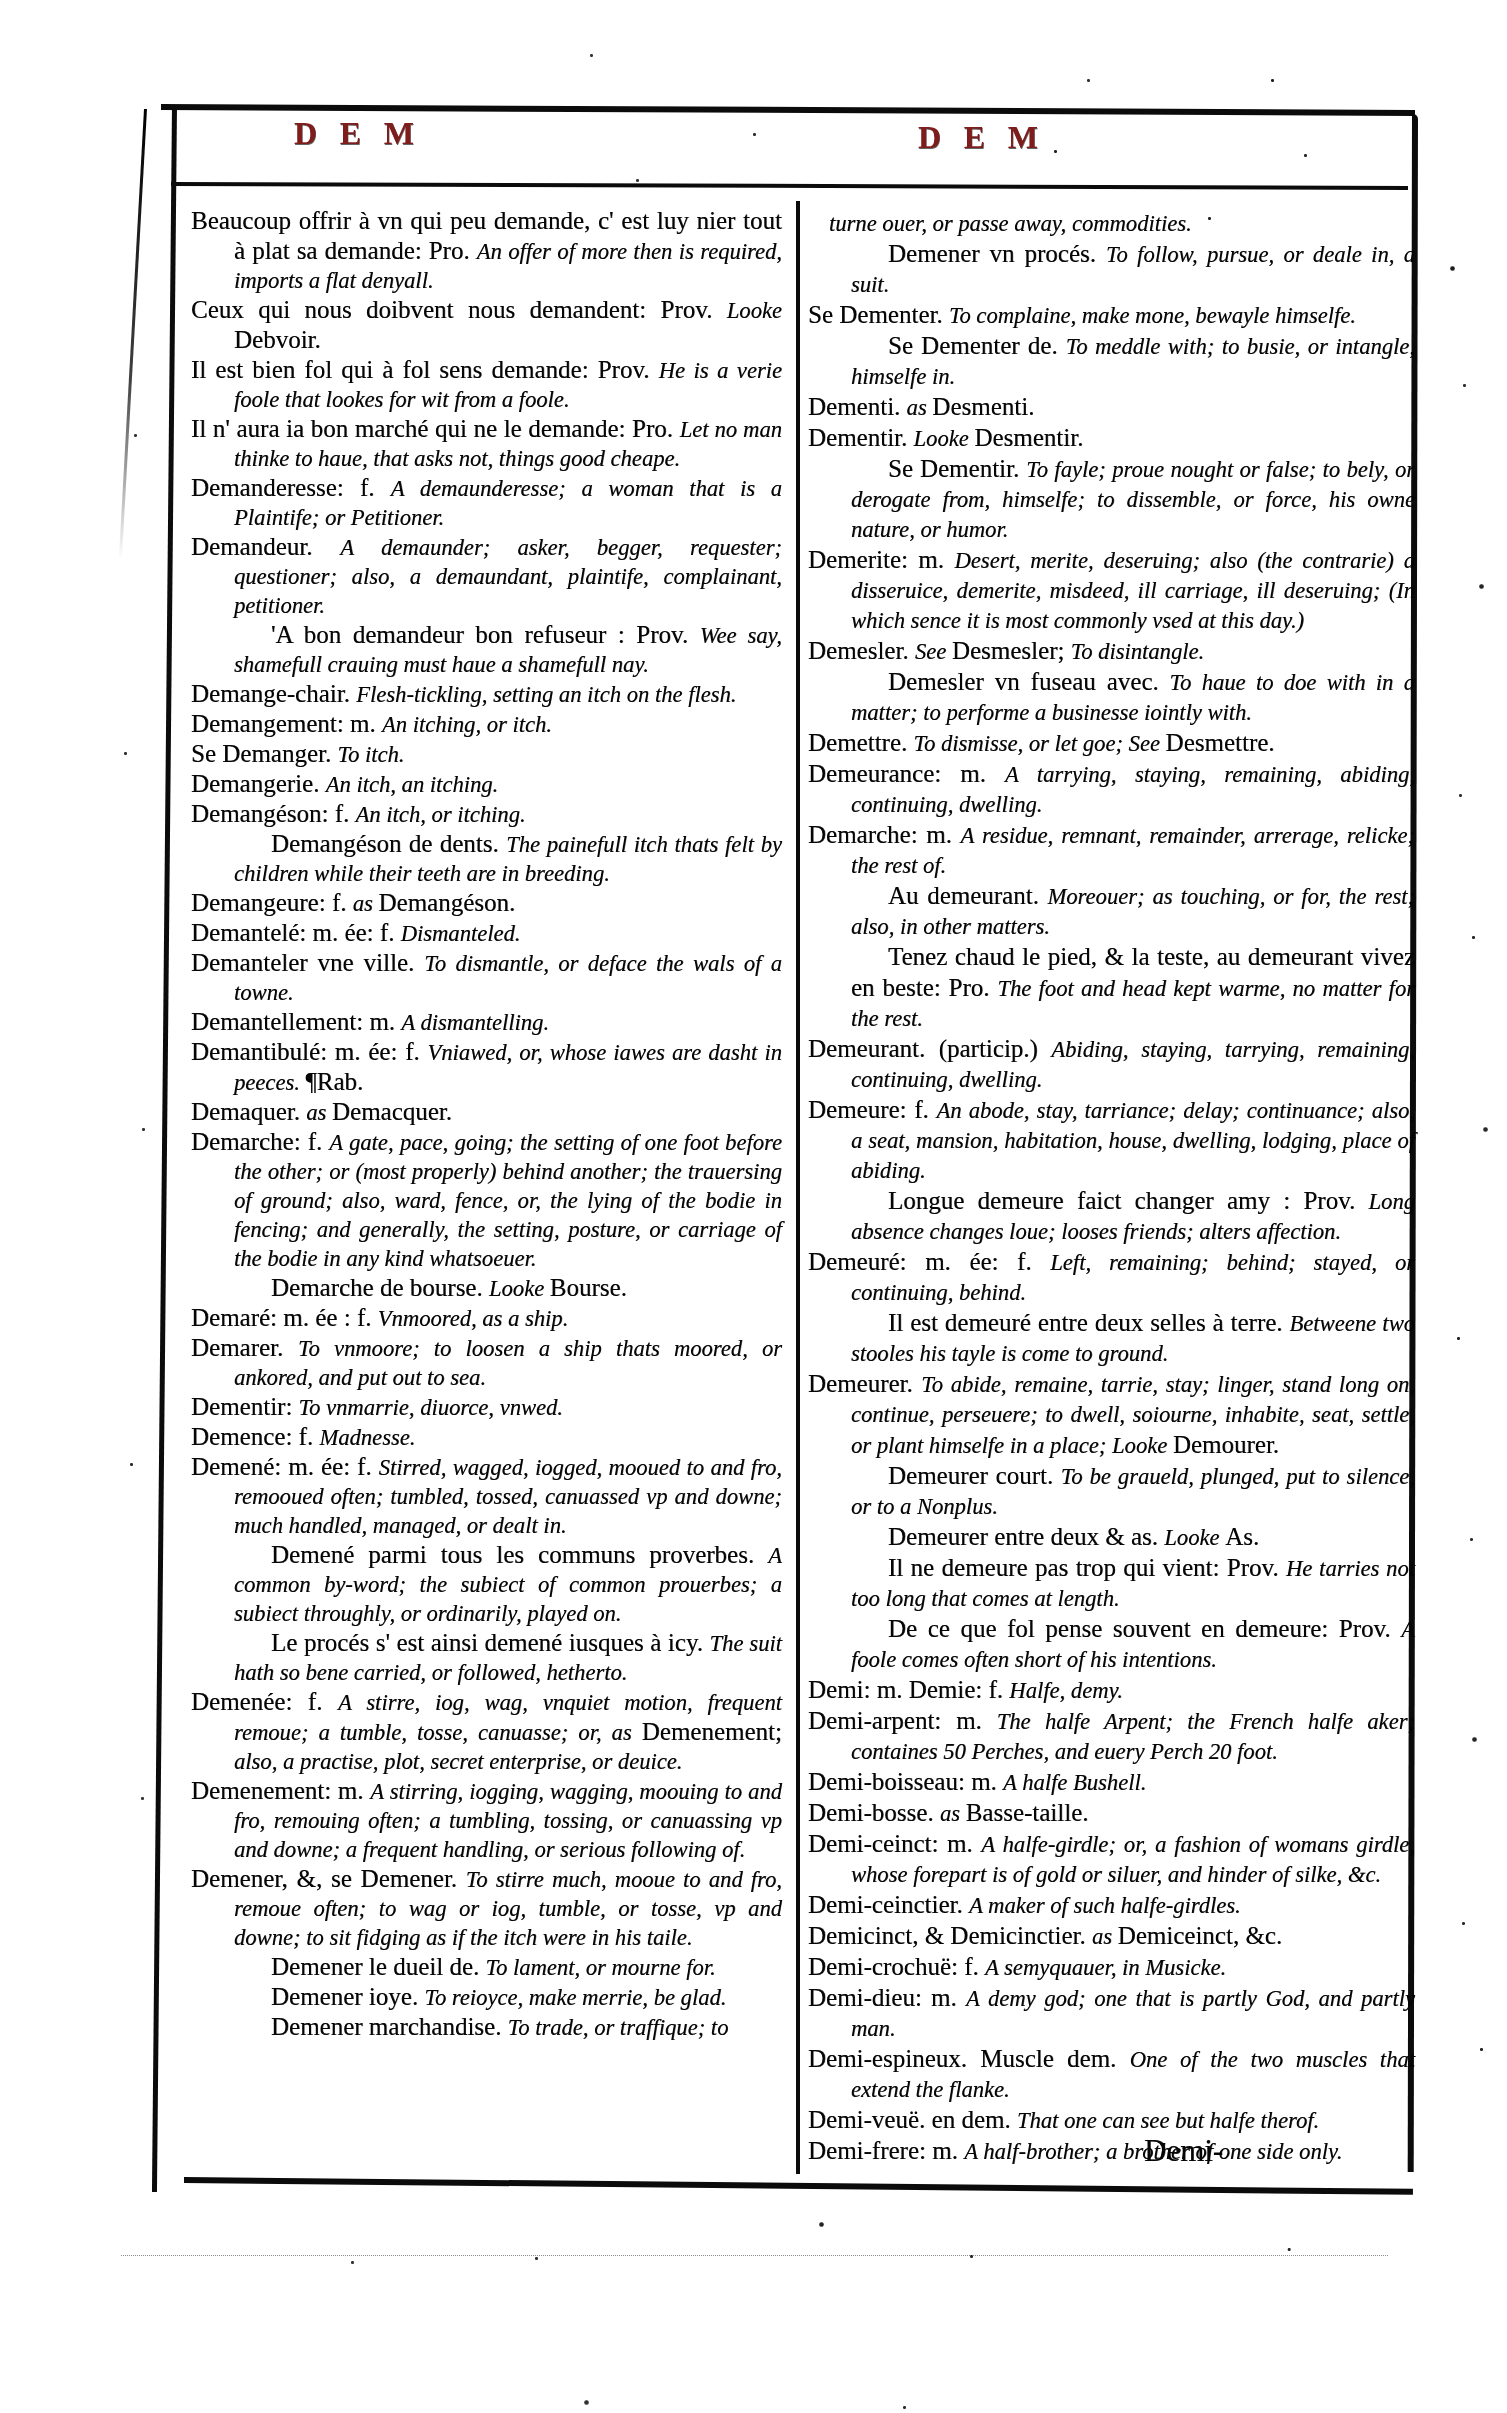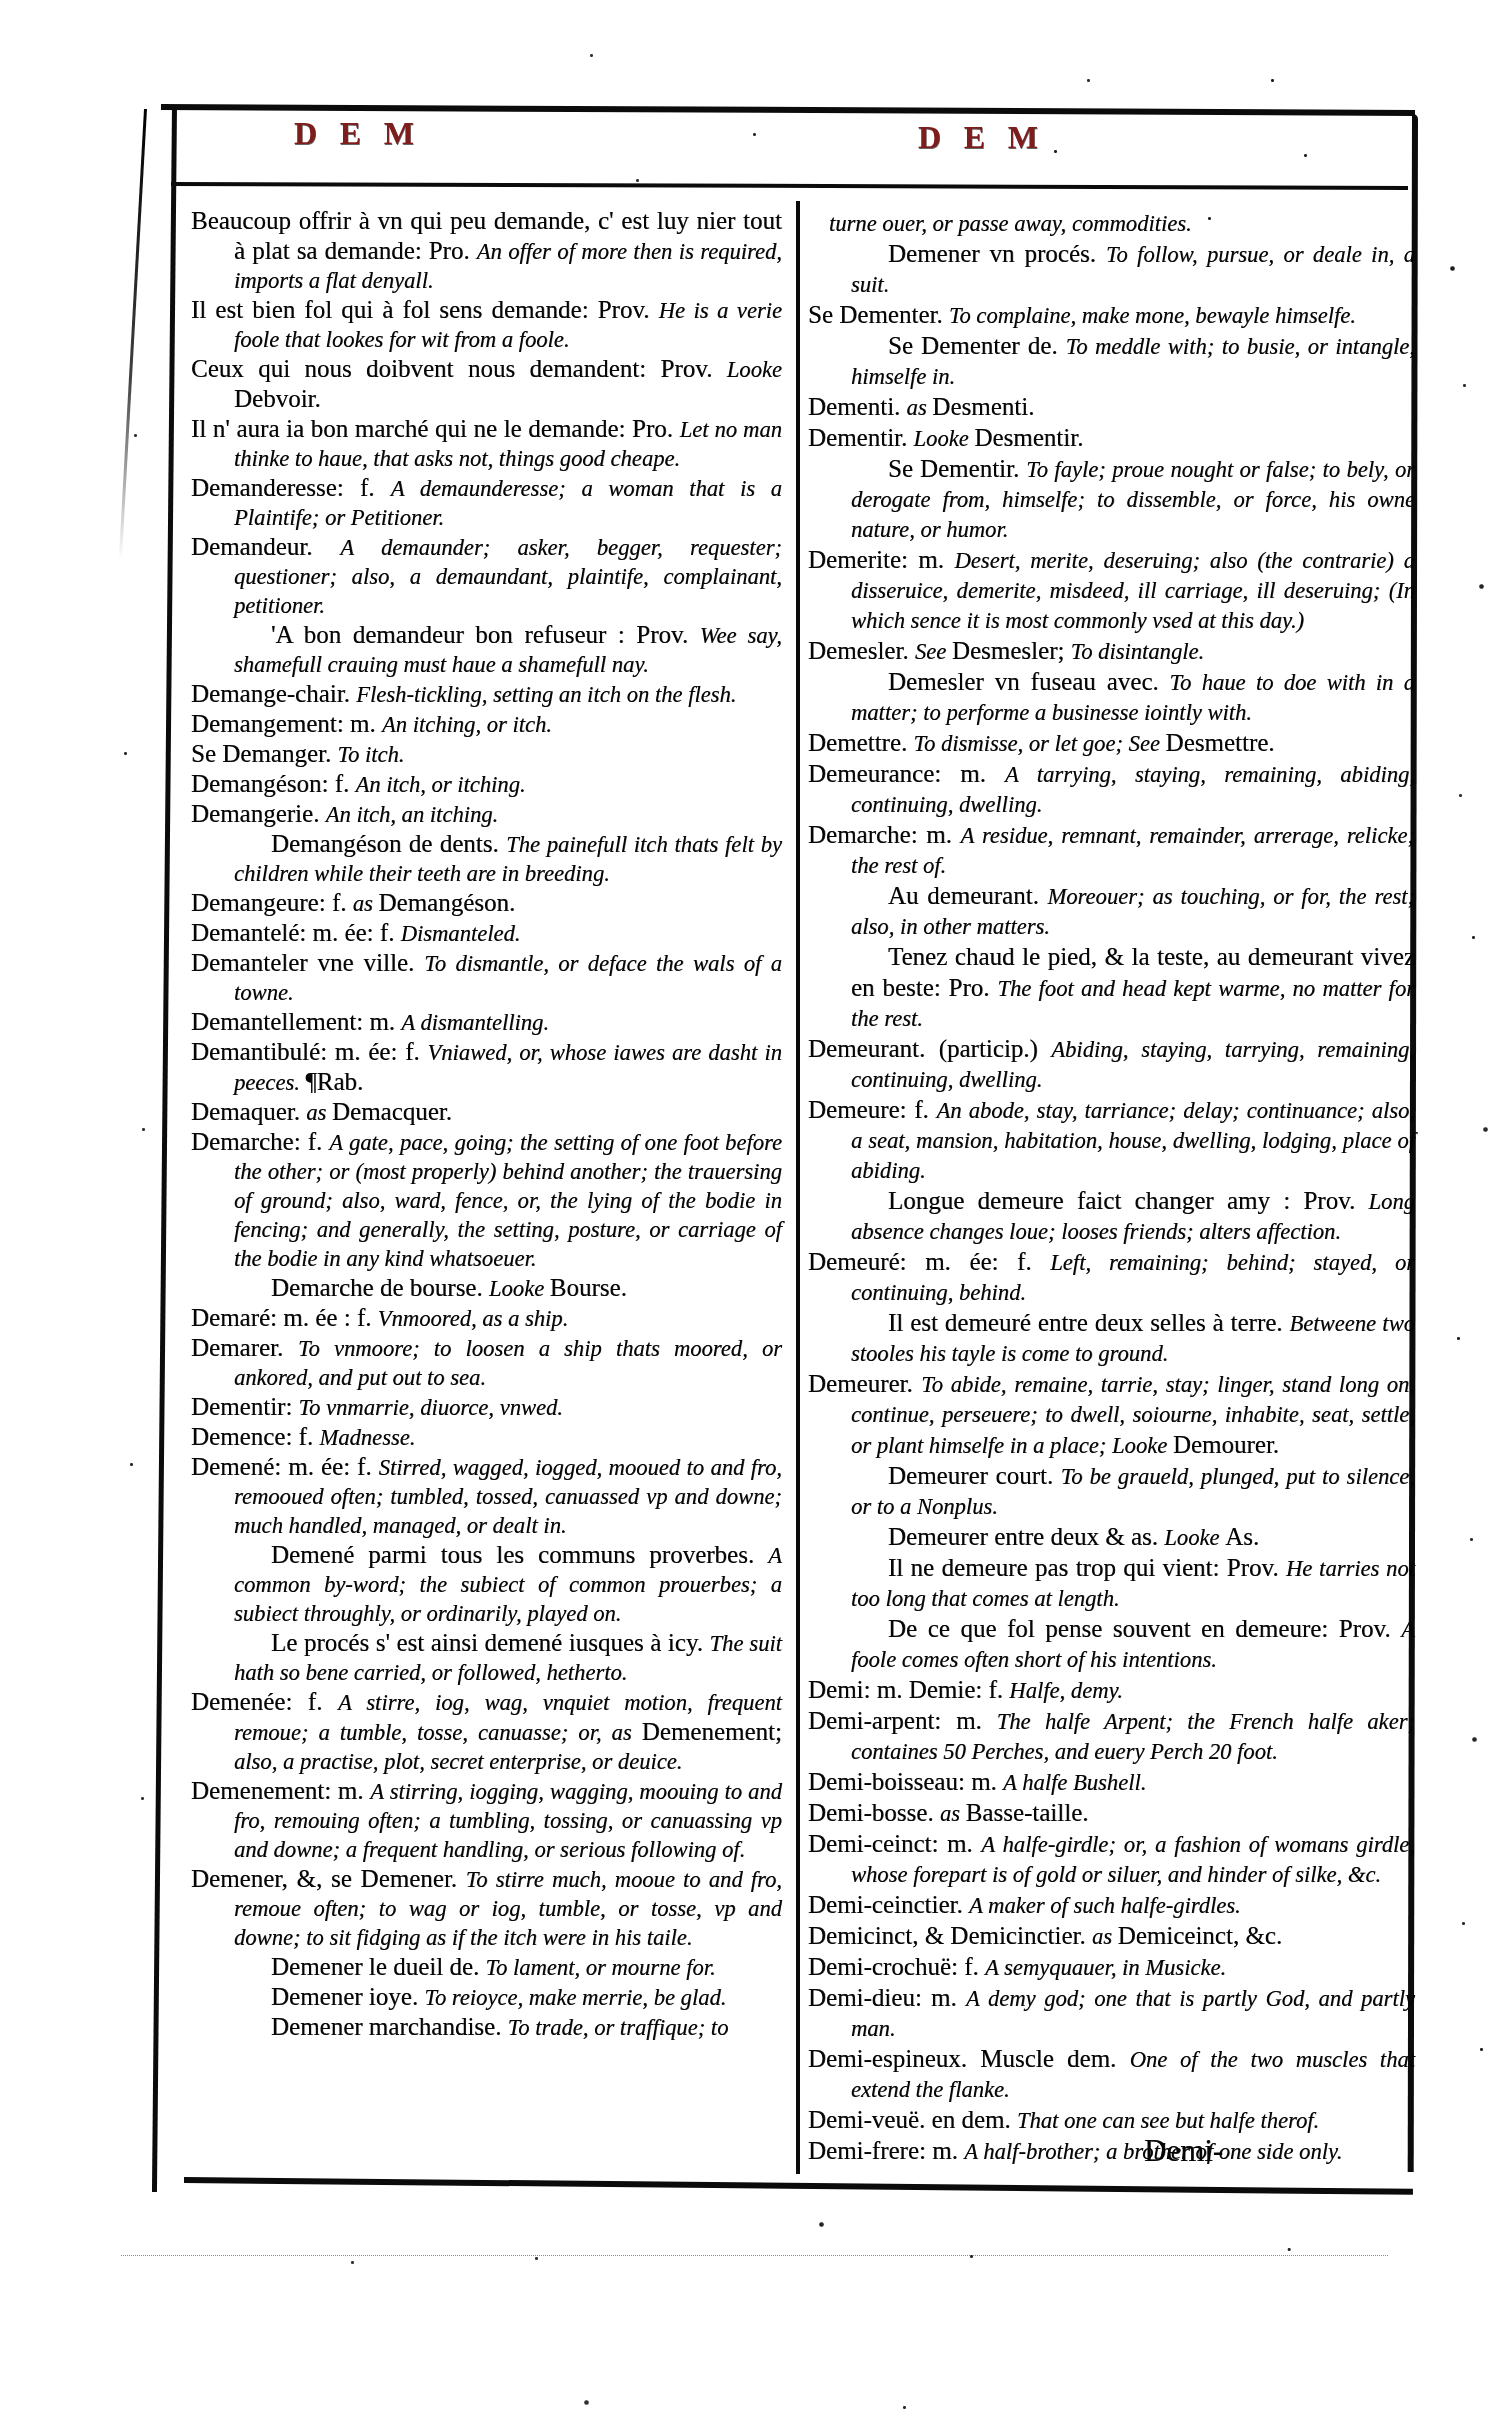--- a/index.html
+++ b/index.html
@@ -64,31 +64,31 @@
   <div class="rule" id="header-rule"></div>
   <div class="rule" id="column-divider"></div>
   <div class="rule" id="bottom-rule"></div>
   <div id="page-curl"></div>
 
   <div class="running-title" id="running-title-left">DEM</div>
   <div class="running-title" id="running-title-right">DEM</div>
 
   <div class="col" id="col-left">
       <p class="entry main"><span class="seg-r">Beaucoup offrir à vn qui peu demande, c' est luy nier tout à plat sa demande: Pro. </span><span class="seg-i">An offer of more then is required, imports a flat denyall.</span></p>
+      <p class="entry main"><span class="seg-r">Ceux qui nous doibvent nous demandent: Prov. </span><span class="seg-i">Looke </span><span class="seg-r">Debvoir.</span></p>
       <p class="entry main"><span class="seg-r">Il est bien fol qui à fol sens demande: Prov. </span><span class="seg-i">He is a verie foole that lookes for wit from a foole.</span></p>
-      <p class="entry main"><span class="seg-r">Ceux qui nous doibvent nous demandent: Prov. </span><span class="seg-i">Looke </span><span class="seg-r">Debvoir.</span></p>
       <p class="entry main"><span class="seg-r">Il n' aura ia bon marché qui ne le demande: Pro. </span><span class="seg-i">Let no man thinke to haue, that asks not, things good cheape.</span></p>
       <p class="entry main"><span class="seg-h">Demanderesse: f. </span><span class="seg-i">A demaunderesse; a woman that is a Plaintife; or Petitioner.</span></p>
       <p class="entry main"><span class="seg-h">Demandeur. </span><span class="seg-i">A demaunder; asker, begger, requester; questioner; also, a demaundant, plaintife, complainant, petitioner.</span></p>
       <p class="entry sub"><span class="seg-r">'A bon demandeur bon refuseur : Prov. </span><span class="seg-i">Wee say, shamefull crauing must haue a shamefull nay.</span></p>
       <p class="entry main"><span class="seg-h">Demange-chair. </span><span class="seg-i">Flesh-tickling, setting an itch on the flesh.</span></p>
       <p class="entry main"><span class="seg-h">Demangement: m. </span><span class="seg-i">An itching, or itch.</span></p>
       <p class="entry main"><span class="seg-h">Se Demanger. </span><span class="seg-i">To itch.</span></p>
+      <p class="entry main"><span class="seg-h">Demangerie. </span><span class="seg-i">An itch, an itching.</span></p>
       <p class="entry main"><span class="seg-h">Demangéson: f. </span><span class="seg-i">An itch, or itching.</span></p>
-      <p class="entry main"><span class="seg-h">Demangerie. </span><span class="seg-i">An itch, an itching.</span></p>
       <p class="entry sub"><span class="seg-r">Demangéson de dents. </span><span class="seg-i">The painefull itch thats felt by children while their teeth are in breeding.</span></p>
       <p class="entry main"><span class="seg-h">Demangeure: f. </span><span class="seg-i">as </span><span class="seg-r">Demangéson.</span></p>
       <p class="entry main"><span class="seg-h">Demantelé: m. ée: f. </span><span class="seg-i">Dismanteled.</span></p>
       <p class="entry main"><span class="seg-h">Demanteler vne ville. </span><span class="seg-i">To dismantle, or deface the wals of a towne.</span></p>
       <p class="entry main"><span class="seg-h">Demantellement: m. </span><span class="seg-i">A dismantelling.</span></p>
       <p class="entry main"><span class="seg-h">Demantibulé: m. ée: f. </span><span class="seg-i">Vniawed, or, whose iawes are dasht in peeces. </span><span class="seg-r">¶Rab.</span></p>
       <p class="entry main"><span class="seg-h">Demaquer. </span><span class="seg-i">as </span><span class="seg-r">Demacquer.</span></p>
       <p class="entry main"><span class="seg-h">Demarche: f. </span><span class="seg-i">A gate, pace, going; the setting of one foot before the other; or (most properly) behind another; the trauersing of ground; also, ward, fence, or, the lying of the bodie in fencing; and generally, the setting, posture, or carriage of the bodie in any kind whatsoeuer.</span></p>
       <p class="entry sub"><span class="seg-r">Demarche de bourse. </span><span class="seg-i">Looke </span><span class="seg-r">Bourse.</span></p>
       <p class="entry main"><span class="seg-h">Demaré: m. ée : f. </span><span class="seg-i">Vnmoored, as a ship.</span></p>

